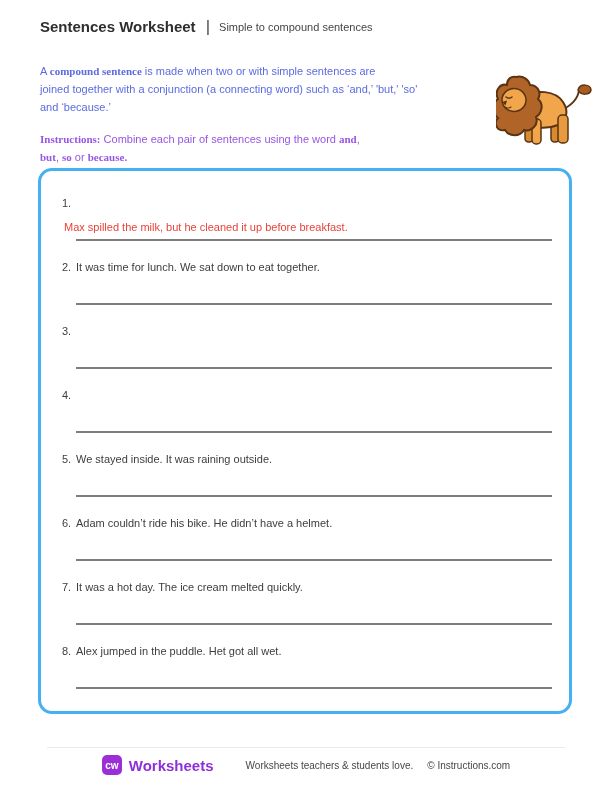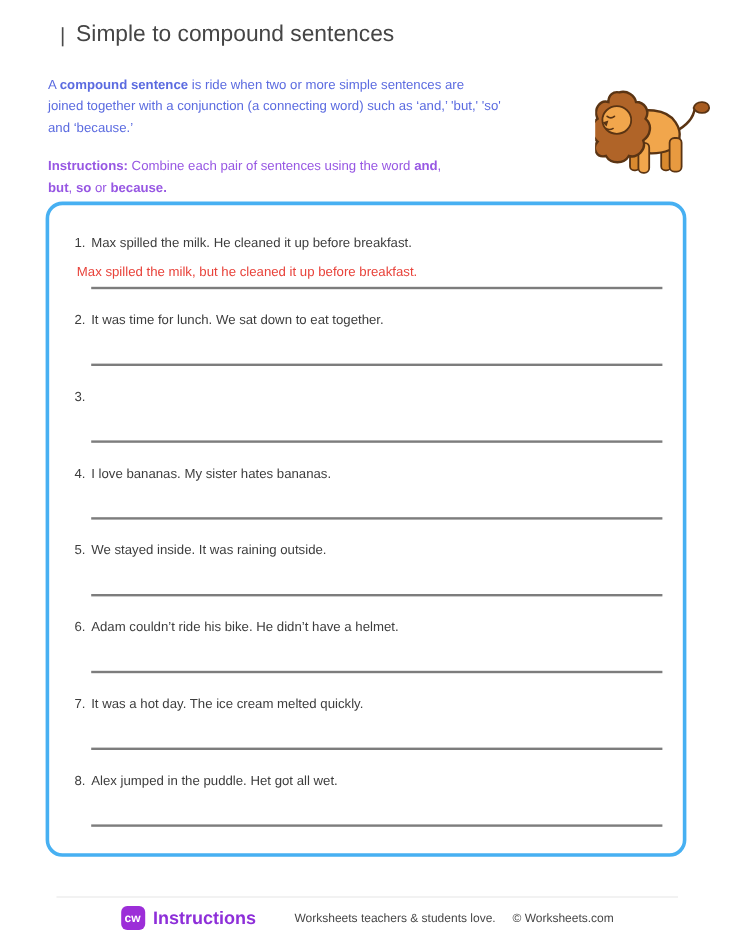--- a/index.html
+++ b/index.html
@@ -5,32 +5,32 @@
   html,body { margin:0; padding:0; background:#ffffff; }
   .page {
     position:relative; width:612px; height:792px; background:#ffffff;
     font-family:"Liberation Sans", sans-serif; overflow:hidden;
   }
 
   
   .header { position:absolute; left:40px; top:18px; display:flex; align-items:center; }
   .title { font-size:15px; font-weight:bold; color:#2e2e2e; }
   .sep   { margin:0 9px 0 10px; color:#4a4a4a; font-size:17px; font-weight:300; line-height:17px; }
-  .subtitle { font-size:19px; color:#454545; }
+  .subtitle { font-size:11px; color:#454545; }
 
   
   .intro {
     position:absolute; left:40px; top:51px; width:470px;
     font-size:11px; line-height:18px; color:#5b6be0;
   }
   .instructions {
     position:absolute; left:40px; top:119px; width:420px;
     font-size:11px; line-height:18px; color:#9757e3;
   }
-  .intro b, .instructions b { font-weight:bold; }
+  .intro b, .instructions b { font-weight:bold;font-family:Liberation Serif, serif; }
 
   
   .lion { position:absolute; left:496px; top:74px; width:96px; height:80px; }
 
   
   .panel {
     position:absolute; left:38px; top:168px; width:534px; height:546px;
     border:3px solid #47b0f2; border-radius:14px; box-sizing:border-box;
     background:#ffffff;
   }
@@ -52,25 +52,26 @@
   .brand { margin-left:7px; font-size:15px; font-weight:bold; color:#8e2fd9; }
   .tagline { margin-left:32px; font-size:10px; color:#474747; }
   .copyright { margin-left:14px; font-size:10px; color:#474747; }
 </style>
 </head>
 <body>
 
 <div class="page">
 
   <div class="header">
+    <span class="title">Sentences Worksheet</span>
     <span class="sep">|</span>
     <span class="subtitle">Simple to compound sentences</span>
   </div>
 
-  <p class="intro"><span>A </span><b>compound sentence</b><span> is ride when two or more simple sentences are</span><br><span>joined together with a conjunction (a connecting word) such as ‘and,’ 'but,' 'so'</span><br><span>and ‘because.’</span></p>
+  <p class="intro"><span>A </span><b>compound sentence</b><span> is made when two or with simple sentences are</span><br><span>joined together with a conjunction (a connecting word) such as ‘and,’ 'but,' 'so'</span><br><span>and ‘because.’</span></p>
 
   <p class="instructions"><b>Instructions:</b><span> Combine each pair of sentences using the word </span><b>and</b><span>,</span><br><b>but</b><span>, </span><b>so</b><span> or </span><b>because.</b></p>
 
   <svg class="lion" viewBox="0 0 96 80" xmlns="http://www.w3.org/2000/svg">
 
     <path d="M66 36 C76 31 82 25 83 16" fill="none" stroke="#5a3413" stroke-width="2"></path>
     <path d="M82 16 C84 9 95 10 95 16 C94 21 85 22 82 16 Z" fill="#a85c20" stroke="#5a3413" stroke-width="1.5"></path>
 
     <rect x="29" y="42" width="8" height="26" rx="3.5" fill="#d9892f" stroke="#5a3413" stroke-width="1.5"></rect>
     <rect x="55" y="42" width="8" height="26" rx="3.5" fill="#d9892f" stroke="#5a3413" stroke-width="1.5"></rect>
@@ -87,21 +88,20 @@
     <path d="M6 28 l5 -1.5 l-1.5 5 z" fill="#5a3413"></path>
     <path d="M9 33 q3 2 6 0" stroke="#5a3413" stroke-width="1.2" fill="none" stroke-linecap="round"></path>
   </svg>
 
   <div class="panel">
     <div class="qlist">
 
       <div class="qblock">
         <div class="qrow">
             <span class="qnum">1.</span>
-            <span>Max spilled the milk. He cleaned it up before breakfast.</span>
           </div>
         <div class="answer">Max spilled the milk, but he cleaned it up before breakfast.</div>
         <div class="aline"></div>
       </div>
 
       <div class="qblock">
         <div class="qrow">
             <span class="qnum">2.</span>
             <span>It was time for lunch. We sat down to eat together.</span>
           </div>
@@ -113,21 +113,20 @@
         <div class="qrow">
             <span class="qnum">3.</span>
           </div>
         <div class="answer"></div>
         <div class="aline"></div>
       </div>
 
       <div class="qblock">
         <div class="qrow">
             <span class="qnum">4.</span>
-            <span>I love bananas. My sister hates bananas.</span>
           </div>
         <div class="answer"></div>
         <div class="aline"></div>
       </div>
 
       <div class="qblock">
         <div class="qrow">
             <span class="qnum">5.</span>
             <span>We stayed inside. It was raining outside.</span>
           </div>
@@ -161,18 +160,18 @@
         <div class="answer"></div>
         <div class="aline"></div>
       </div>
 
     </div>
   </div>
 
   <div class="footer-divider"></div>
   <div class="footer">
     <div class="logo-badge">cw</div>
-    <span class="brand">Instructions</span>
+    <span class="brand">Worksheets</span>
     <span class="tagline">Worksheets teachers &amp; students love.</span>
-    <span class="copyright">© Worksheets.com</span>
+    <span class="copyright">© Instructions.com</span>
   </div>
 
 </div>
 
 </body></html>

